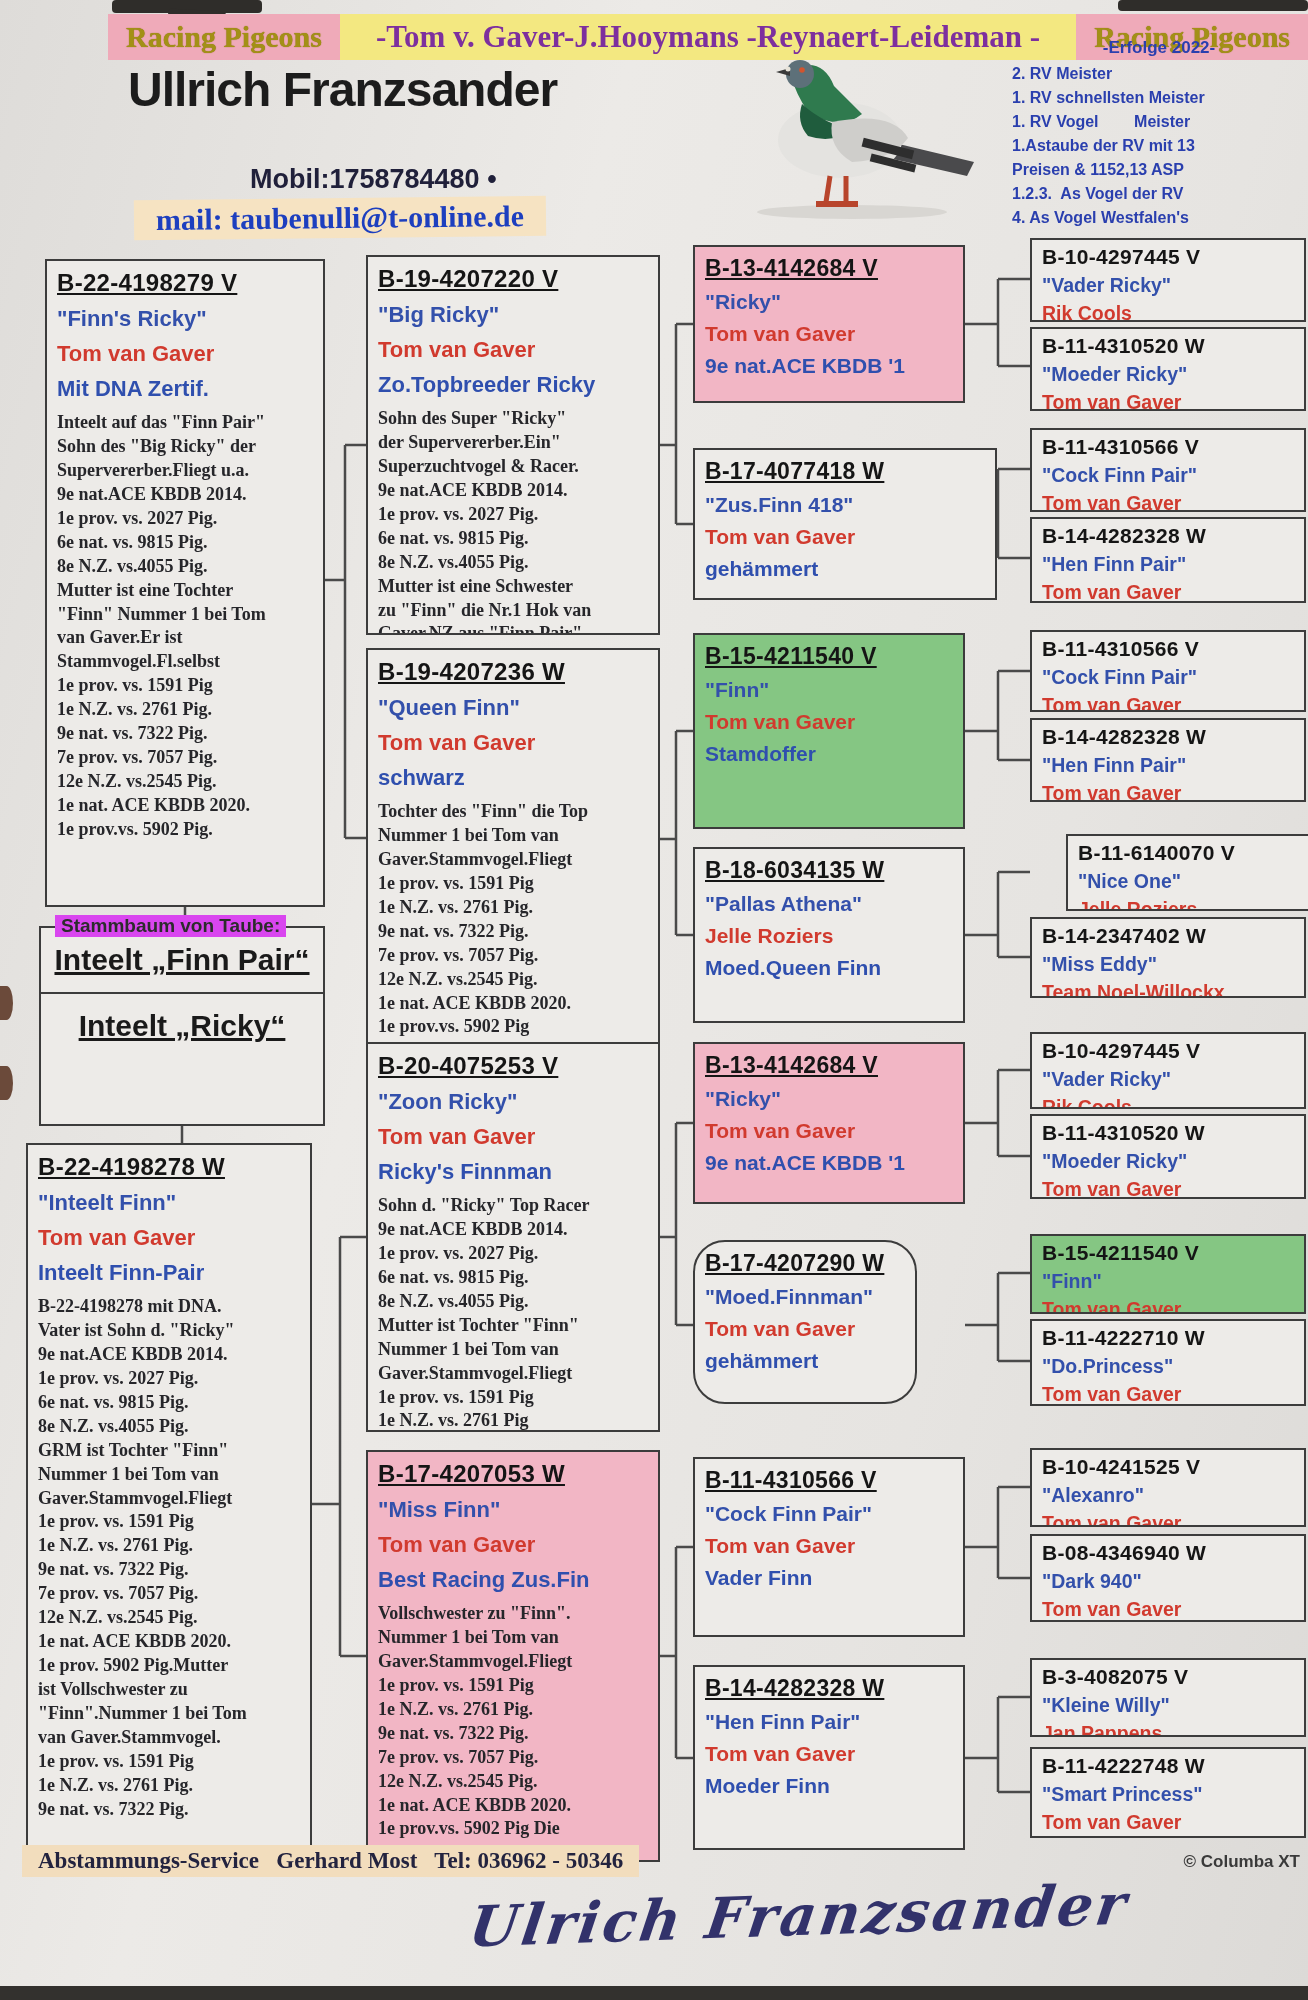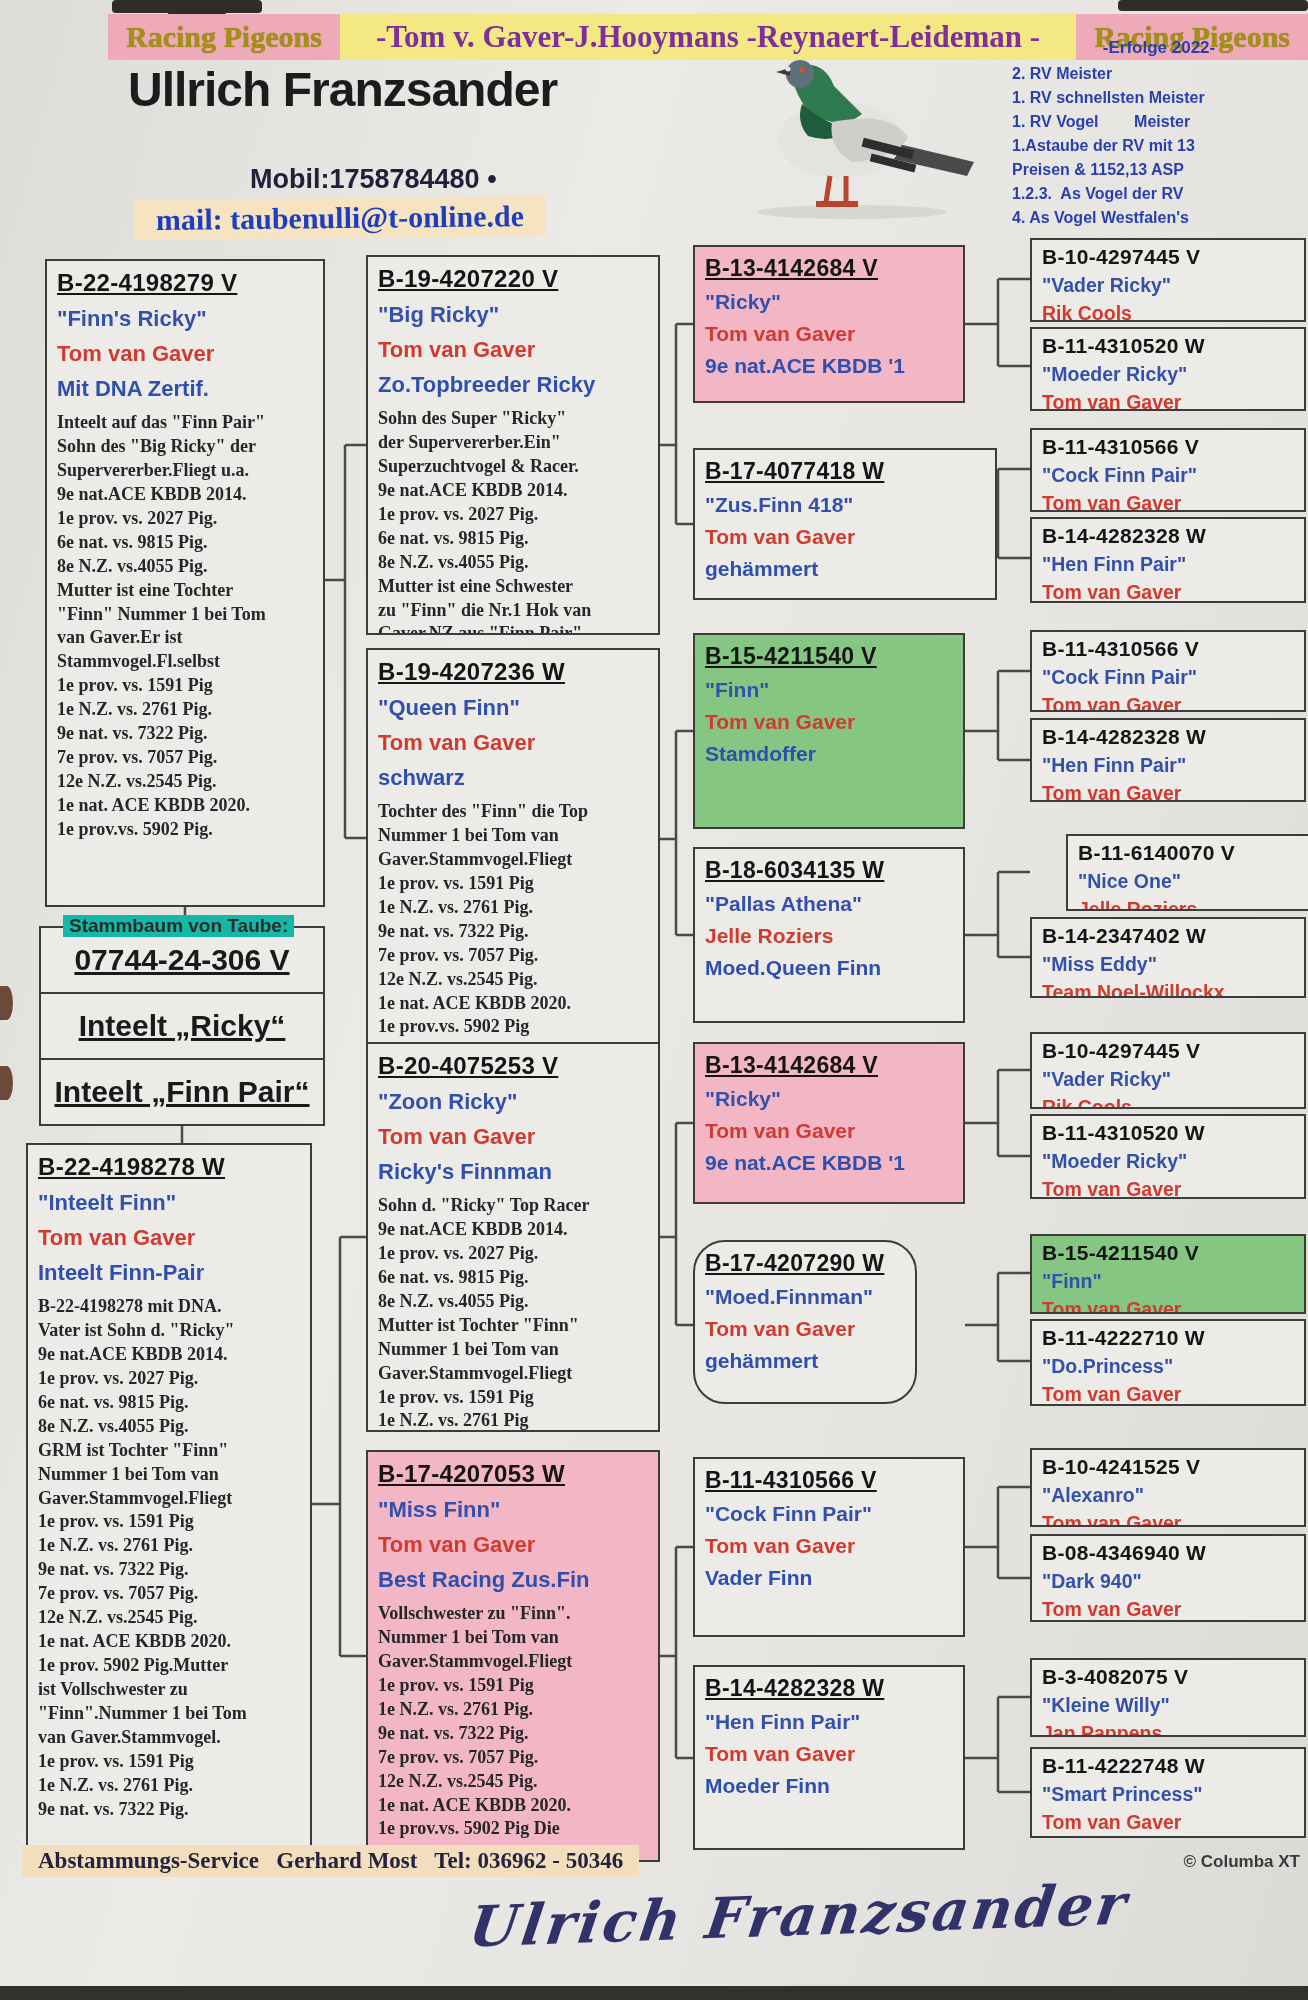--- a/index.html
+++ b/index.html
@@ -40,21 +40,21 @@
         margin-top:9px;line-height:1.33;}
   .gen3 .ring{font-size:23px;}
   .gen3 .bname,.gen3 .breeder,.gen3 .note{font-size:21px;margin-top:8px;}
   .gen4 .ring{font-size:21px;}
   .gen4 .bname,.gen4 .breeder{font-size:19.5px;margin-top:5px;}
   .gen4.pbox{padding:5px 10px;}
 
   
   .subject{position:absolute;left:39px;top:926px;width:286px;height:200px;border:2.5px solid #3c3c3c;
         background:#edebe8;box-sizing:border-box;}
-  .subject .slabel{position:absolute;top:-13px;left:22px;background:#14b8a6;padding:0 6px;
+  .subject .slabel{position:absolute;top:-13px;left:14px;background:#d946ef;padding:0 6px;
         font:700 19px "Liberation Sans",sans-serif;color:#2c2c2c;}
   .subject .scell{height:64px;display:flex;align-items:center;justify-content:center;
         font:700 30px "Liberation Sans",sans-serif;color:#1a1a1a;}
   .subject .scell + .scell{border-top:2.5px solid #3c3c3c;}
 
   
   .servicebar{position:absolute;left:22px;top:1845px;background:#f2ddbd;padding:3px 16px;
         font:700 23px "Liberation Serif",serif;color:#23233f;white-space:pre;}
   .copyright{position:absolute;right:8px;top:1852px;font:700 17px "Liberation Sans",sans-serif;color:#3a3a3a;}
   .signature{position:absolute;left:470px;top:1882px;font:italic 700 56px "DejaVu Serif",serif;
@@ -153,23 +153,22 @@
 1e N.Z.  vs. 2761 Pig.
 9e nat.   vs. 7322 Pig.
 7e prov. vs. 7057 Pig.
 12e N.Z. vs.2545 Pig.
 1e nat. ACE KBDB 2020.
 1e prov.vs. 5902 Pig.</div>
   </div>
 
   <div class="subject">
     <div class="slabel">Stammbaum von Taube:</div>
-    <div class="scell u">07744-24-306 V</div>
+    <div class="scell u">Inteelt „Finn Pair“</div>
     <div class="scell u">Inteelt „Ricky“</div>
-    <div class="scell u">Inteelt „Finn Pair“</div>
   </div>
 
   <div class="pbox" style="left:26px;top:1143px;width:286px;height:722px;">
     <div class="ring u">B-22-4198278 W</div>
     <div class="bname">"Inteelt Finn"</div>
     <div class="breeder">Tom van Gaver</div>
     <div class="note">Inteelt Finn-Pair</div>
     <div class="body">B-22-4198278 mit DNA.
 Vater ist Sohn d. "Ricky"
 9e nat.ACE KBDB 2014.

